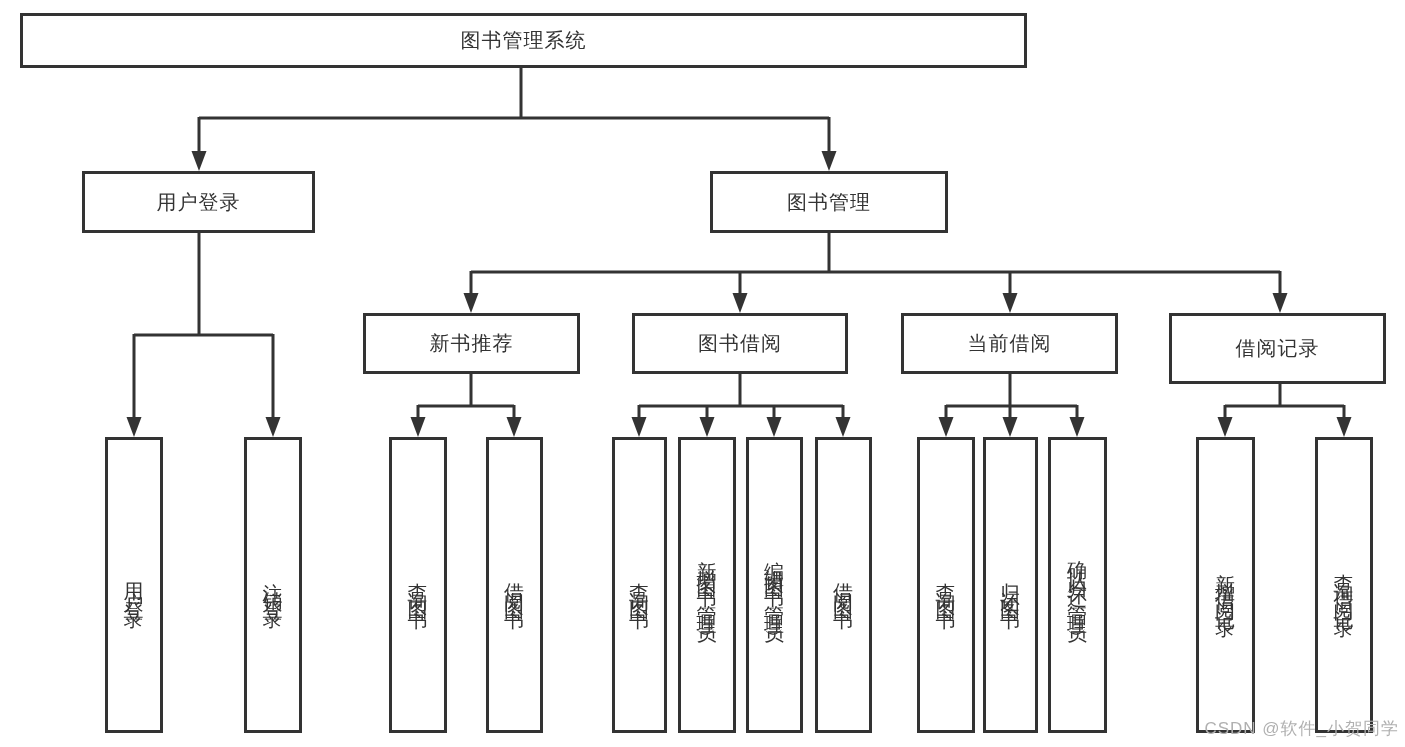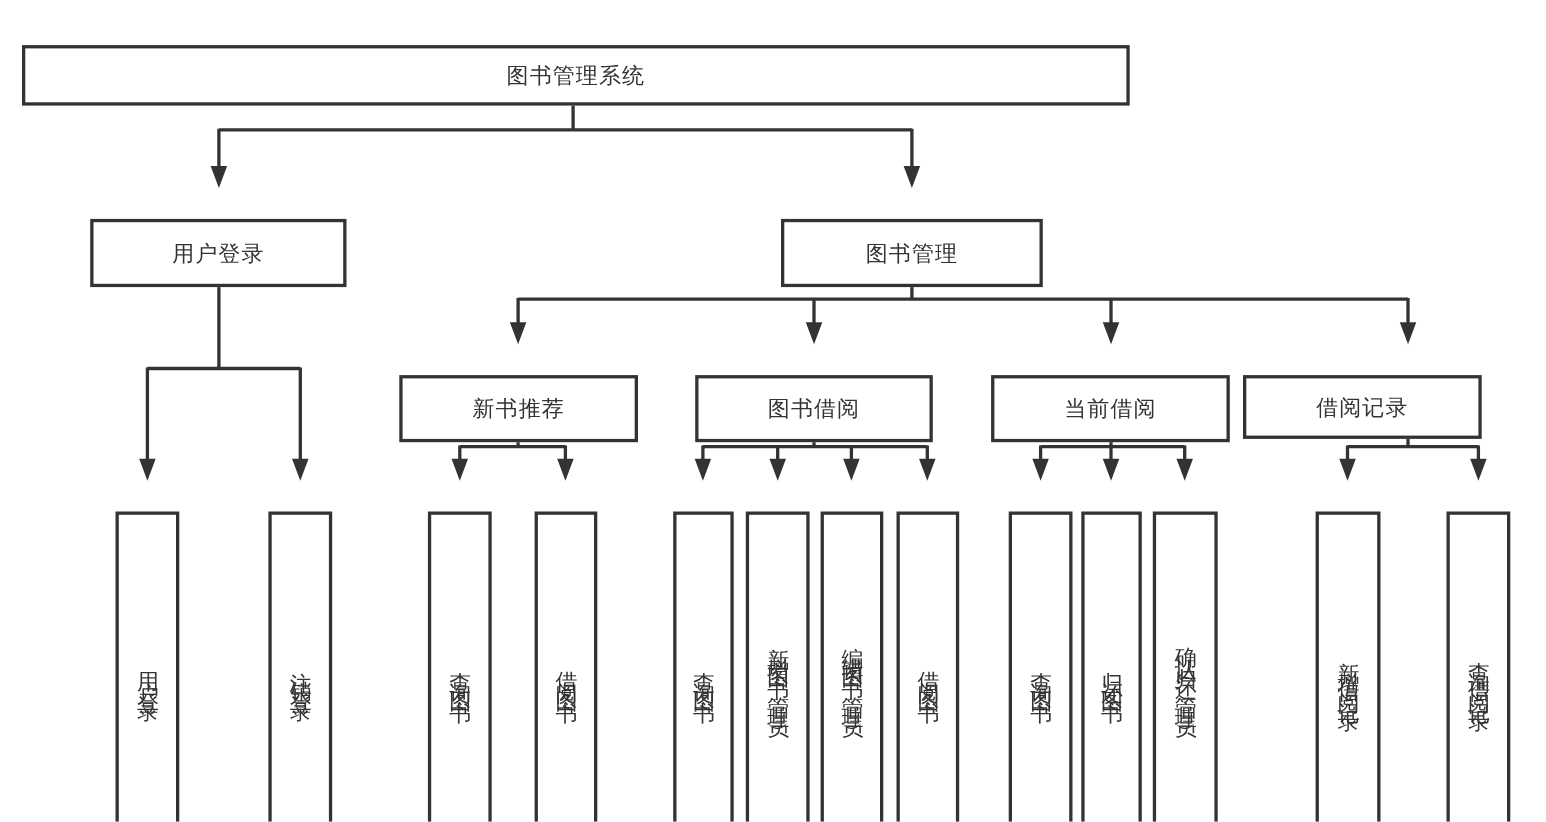--- a/index.html
+++ b/index.html
@@ -16,21 +16,20 @@
     box-sizing:border-box;
     border:3px solid #333333;
     background:#ffffff;
     color:#333333;
     display:flex;
     align-items:center;
     justify-content:center;
     font-size:20px;
     letter-spacing:1px;
     white-space:nowrap;
-    margin-top:28px;
   }
   .vbox{
     writing-mode:vertical-rl;
     text-orientation:mixed;
     letter-spacing:9px;
     white-space:normal;
     line-height:1;
   }
   .watermark{
     position:absolute;
@@ -98,34 +97,35 @@
   </svg>
 
   <div class="box" style="left:20px;top:13px;width:1007px;height:55px">图书管理系统</div>
 
   <div class="box" style="left:82px;top:171px;width:233px;height:62px">用户登录</div>
   <div class="box" style="left:710px;top:171px;width:238px;height:62px">图书管理</div>
 
   <div class="box" style="left:363px;top:313px;width:217px;height:61px">新书推荐</div>
   <div class="box" style="left:901px;top:313px;width:217px;height:61px">当前借阅</div>
   <div class="box" style="left:632px;top:313px;width:216px;height:61px">图书借阅</div>
-  <div class="box" style="left:1130px;top:313px;width:217px;height:58px">借阅记录</div>
+  <div class="box" style="left:1169px;top:313px;width:217px;height:71px">借阅记录</div>
 
   <div class="box vbox" style="left:105px;top:437px;width:58px;height:296px">用户登录</div>
   <div class="box vbox" style="left:244px;top:437px;width:58px;height:296px">注销登录</div>
 
   <div class="box vbox" style="left:389px;top:437px;width:58px;height:296px">查询图书</div>
   <div class="box vbox" style="left:486px;top:437px;width:57px;height:296px">借阅图书</div>
 
   <div class="box vbox" style="left:612px;top:437px;width:55px;height:296px">查询图书</div>
   <div class="box vbox" style="left:678px;top:437px;width:58px;height:296px">新增图书（管理员）</div>
   <div class="box vbox" style="left:746px;top:437px;width:57px;height:296px">编辑图书（管理员）</div>
   <div class="box vbox" style="left:815px;top:437px;width:57px;height:296px">借阅图书</div>
 
   <div class="box vbox" style="left:917px;top:437px;width:58px;height:296px">查询图书</div>
   <div class="box vbox" style="left:983px;top:437px;width:55px;height:296px">归还图书</div>
   <div class="box vbox" style="left:1048px;top:437px;width:59px;height:296px">确认归还（管理员）</div>
 
   <div class="box vbox" style="left:1196px;top:437px;width:59px;height:296px">新增借阅记录</div>
   <div class="box vbox" style="left:1315px;top:437px;width:58px;height:296px">查询借阅记录</div>
 
+  <div class="watermark">CSDN @软件_小贺同学</div>
 
 </div>
 
 </body></html>

